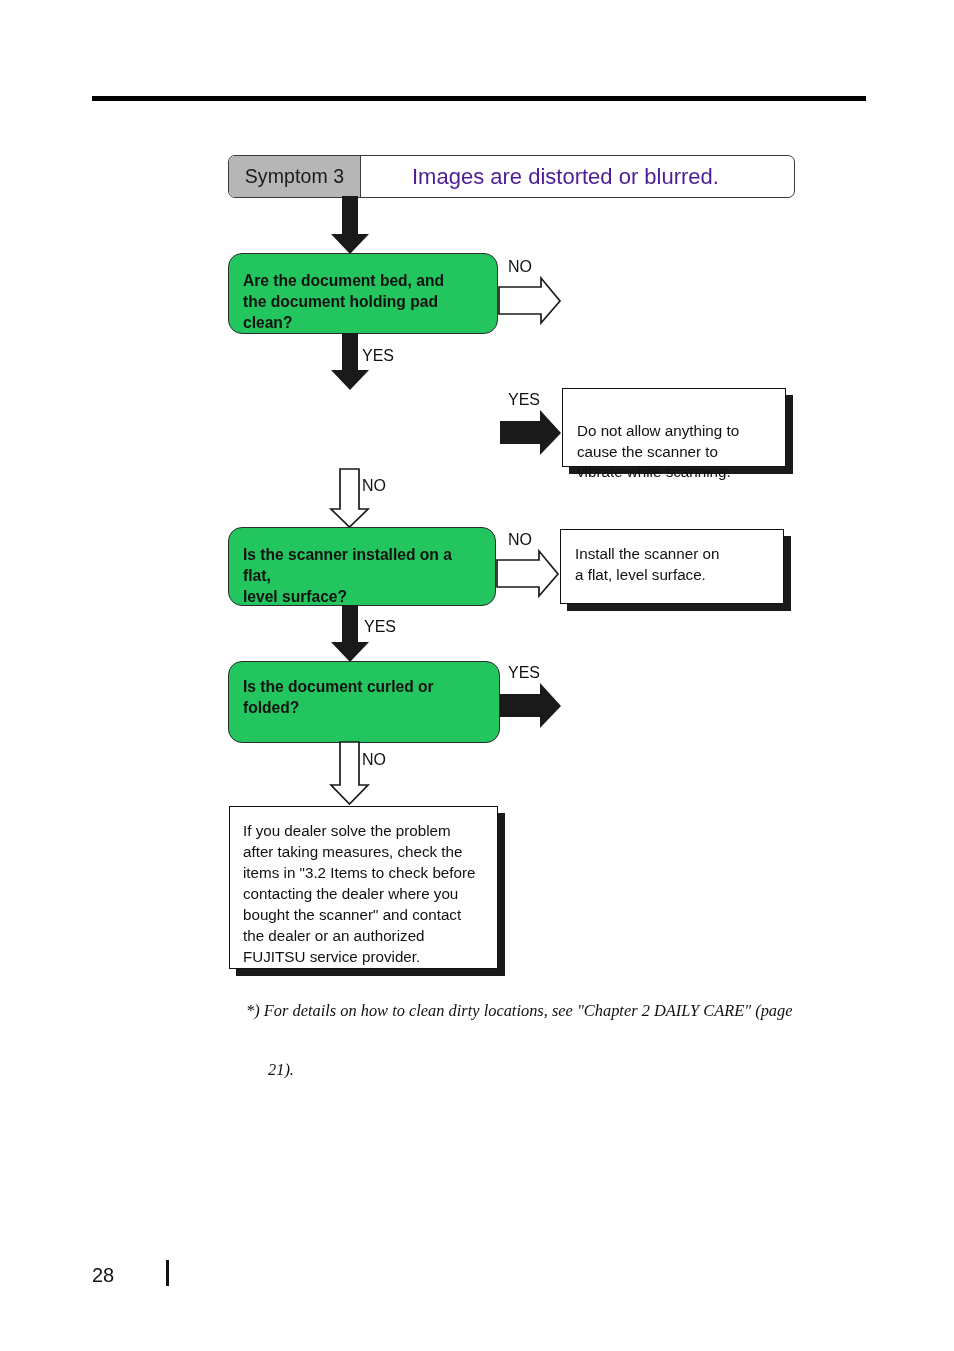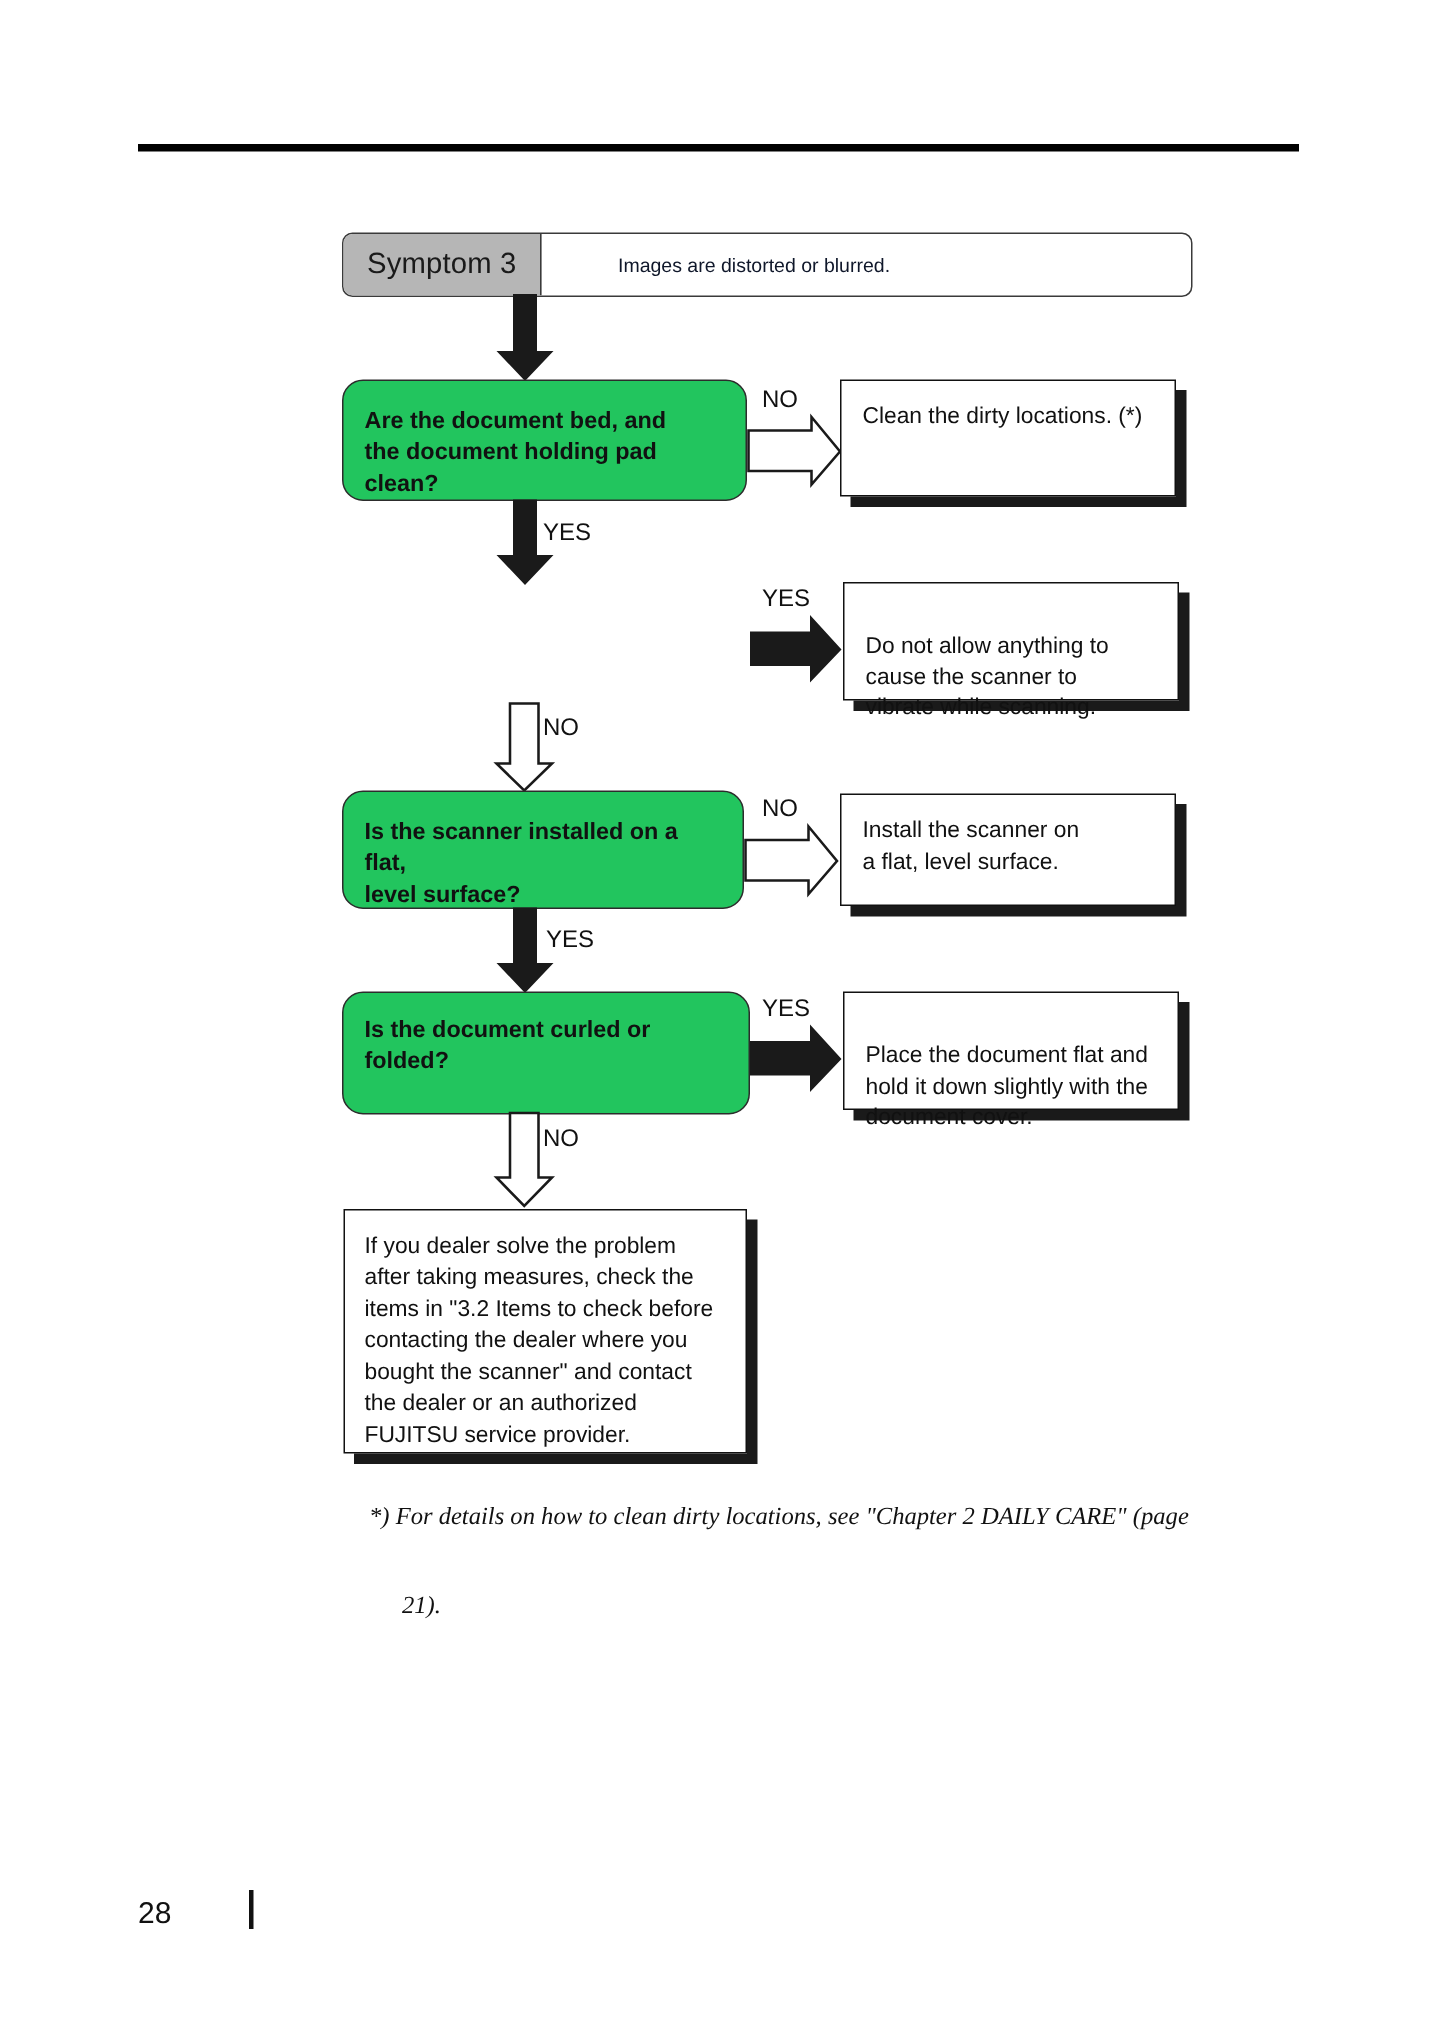--- a/index.html
+++ b/index.html
@@ -66,22 +66,22 @@
     font-size: 19.5px;
     letter-spacing: 0.1px;
     color: #1a1a1a;
     box-sizing: border-box;
   }
   .symptom-text {
     flex: 1;
     display: flex;
     align-items: center;
     padding-left: 12px;
-    font-size: 13px;
-    color: #0f172a;
+    font-size: 22px;
+    color: #4c1d95;
   }
 
   
   .decision {
     position: absolute;
     border: 1.5px solid #2c2c2c;
     border-radius: 14px;
     background: #22c55e;
     box-sizing: border-box;
     padding: 16px 14px 0 14px;
@@ -199,23 +199,20 @@
     <div class="decision" style="left:228px; top:253px; width:270px; height:81px;">
       <div>Are the document bed, and</div>
       <div>the document holding pad clean?</div>
     </div>
 
     <svg class="arrow-svg" style="left:499px; top:278px;" width="62" height="46" viewBox="0 0 62 46">
       <polygon points="0,9 42,9 42,0 61,23 42,45 42,36 0,36" fill="#ffffff" stroke="#1a1a1a" stroke-width="1.7" stroke-linejoin="miter"></polygon>
     </svg>
     <div class="branch-label" style="left:508px; top:258px;">NO</div>
 
-    <div class="action" style="left:560px; top:253px; width:224px; height:78px;">
-      <div>Clean the dirty locations. (*)</div>
-    </div>
 
     <svg class="arrow-svg" style="left:331px; top:333px;" width="38" height="59" viewBox="0 0 38 59">
       <polygon points="11,0 27,0 27,37 38,37 19,57 0,37 11,37" fill="#1a1a1a"></polygon>
     </svg>
     <div class="branch-label" style="left:362px; top:347px;">YES</div>
 
 
     <svg class="arrow-svg" style="left:500px; top:410px;" width="62" height="46" viewBox="0 0 62 46">
       <polygon points="0,11 40,11 40,0 61,23 40,45 40,34 0,34" fill="#1a1a1a"></polygon>
     </svg>
@@ -254,25 +251,20 @@
 
     <div class="decision" style="left:228px; top:661px; width:272px; height:82px; padding-top:14px;">
       <div>Is the document curled or folded?</div>
     </div>
 
     <svg class="arrow-svg" style="left:500px; top:683px;" width="62" height="46" viewBox="0 0 62 46">
       <polygon points="0,11 40,11 40,0 61,23 40,45 40,34 0,34" fill="#1a1a1a"></polygon>
     </svg>
     <div class="branch-label" style="left:508px; top:664px;">YES</div>
 
-    <div class="action tall" style="left:562px; top:661px; width:224px; height:79px;">
-      <div>Place the document flat and</div>
-      <div>hold it down slightly with the</div>
-      <div>document cover.</div>
-    </div>
 
     <svg class="arrow-svg" style="left:331px; top:742px;" width="38" height="64" viewBox="0 0 38 64">
       <polygon points="9,0 28,0 28,43 37,43 18.5,62 0,43 9,43" fill="#ffffff" stroke="#1a1a1a" stroke-width="1.7" stroke-linejoin="miter"></polygon>
     </svg>
     <div class="branch-label" style="left:362px; top:751px;">NO</div>
 
     <div class="final-box">
       <div>If you dealer solve the problem</div>
       <div>after taking measures, check the</div>
       <div>items in "3.2 Items to check before</div>

